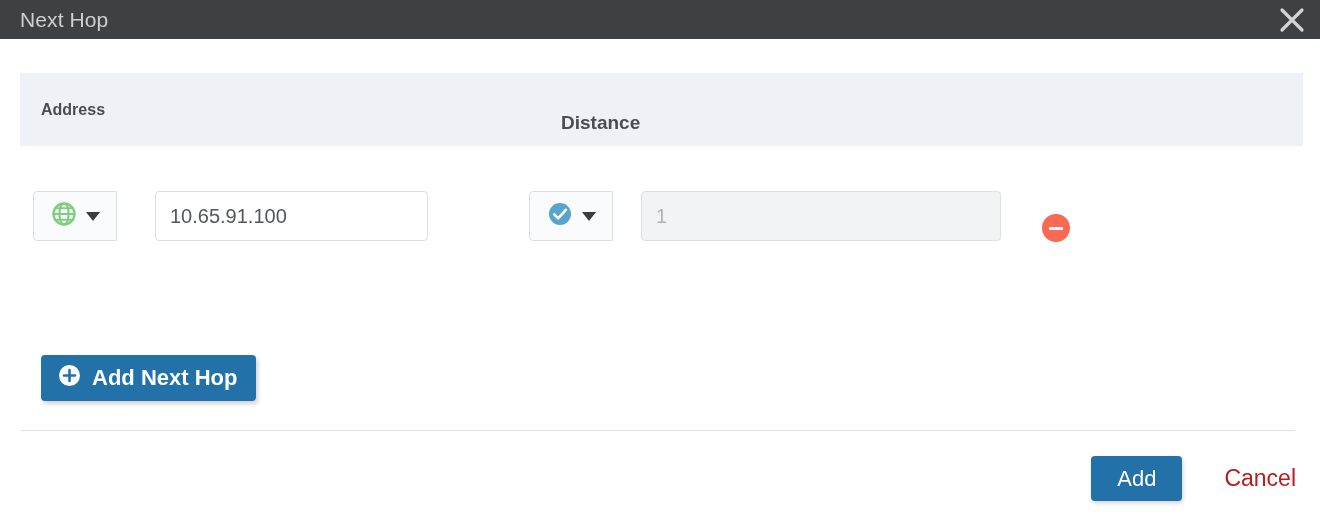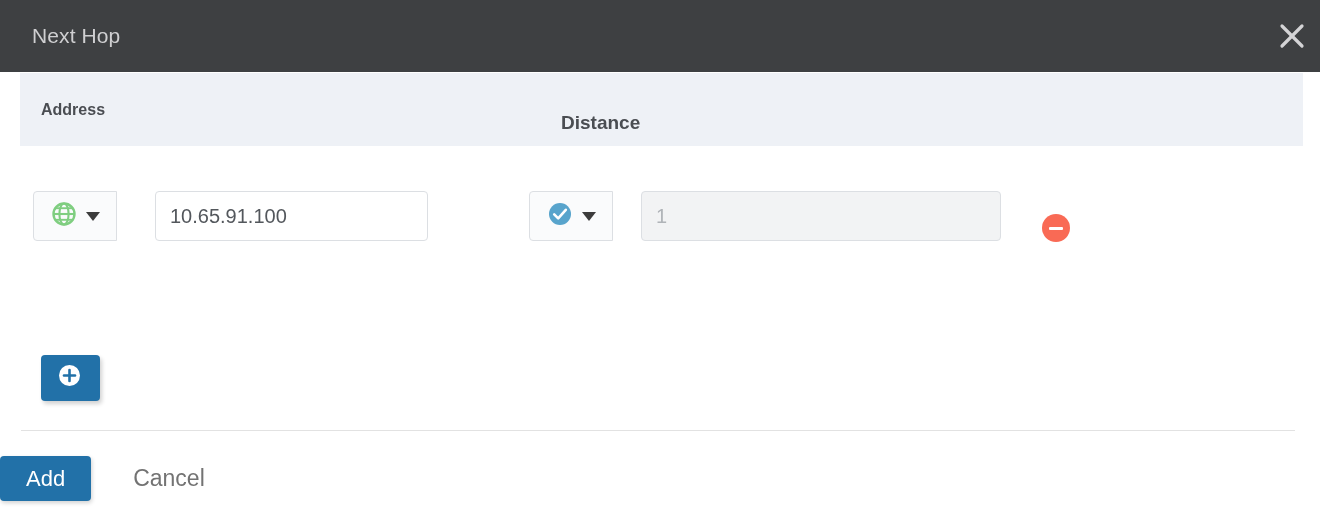--- a/index.html
+++ b/index.html
@@ -10,26 +10,25 @@
     background: #ffffff;
     font-family: "Liberation Sans", sans-serif;
     overflow: hidden;
   }
 
   
   .titlebar {
     position: absolute;
     top: 0; left: 0;
     width: 1320px;
-    height: 72px;
+    height: 39px;
     background: #3e4042;
     display: flex;
     align-items: center;
     justify-content: space-between;
-    padding-left: 12px;
   }
   .titlebar-title {
     color: #cfcfd1;
     font-size: 21px;
     font-weight: 400;
     padding-left: 20px;
     letter-spacing: 0.1px;
   }
   .close-btn {
     width: 56px;
@@ -180,39 +179,40 @@
     background: #e2e2e2;
   }
   .footer {
     position: absolute;
     top: 456px;
     left: 0;
     width: 1320px;
     height: 45px;
     display: flex;
     align-items: center;
+    justify-content: flex-end;
     gap: 42px;
     padding-right: 24px;
   }
   .btn-add {
     background: #2271a8;
     border: none;
     border-radius: 4px;
     color: #ffffff;
     font-family: "Liberation Sans", sans-serif;
     font-size: 22px;
     height: 45px;
     padding: 0 26px;
     cursor: pointer;
     box-shadow: 1px 2px 4px rgba(0,0,0,0.18);
   }
   .btn-cancel {
     background: none;
     border: none;
-    color: #737373;
+    color: #b91c1c;
     font-family: "Liberation Sans", sans-serif;
     font-size: 23px;
     cursor: pointer;
     padding: 0;
   }
 </style>
 </head>
 <body>
 
 <div class="titlebar">
@@ -269,19 +269,20 @@
 </div>
 
 <button class="add-next-hop">
   <span>
     <svg width="23" height="23" viewBox="0 0 23 23">
       <circle cx="11.5" cy="11.5" r="10.5" fill="#ffffff"></circle>
       <line x1="11.5" y1="6" x2="11.5" y2="17" stroke="#2271a8" stroke-width="2.6" stroke-linecap="round"></line>
       <line x1="6" y1="11.5" x2="17" y2="11.5" stroke="#2271a8" stroke-width="2.6" stroke-linecap="round"></line>
     </svg>
   </span>
+  <span>Add Next Hop</span>
 </button>
 
 <div class="divider"></div>
 <div class="footer">
   <button class="btn-add">Add</button>
   <button class="btn-cancel">Cancel</button>
 </div>
 
 </body></html>

